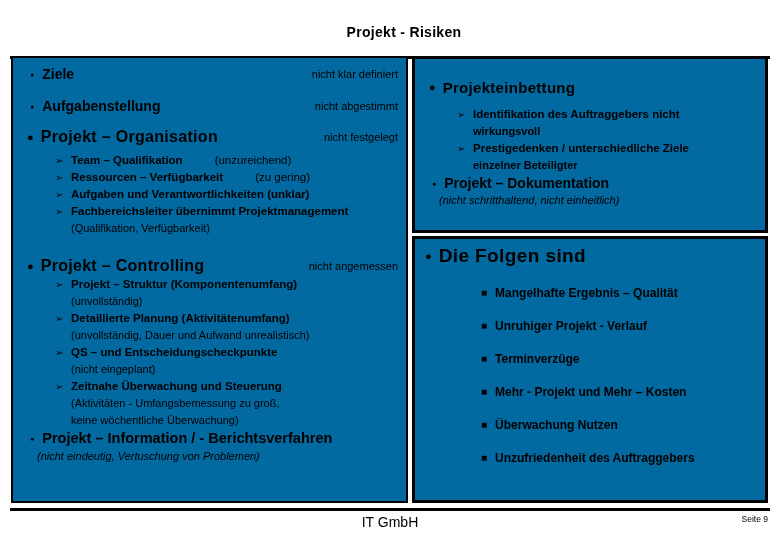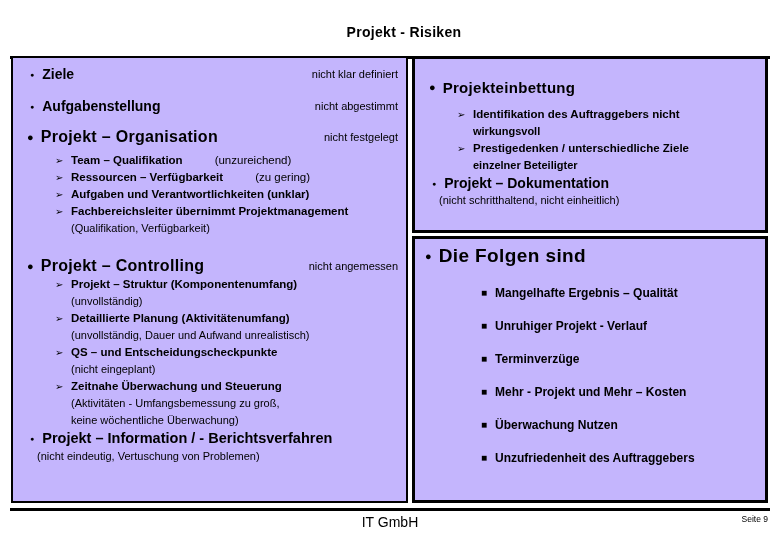--- a/index.html
+++ b/index.html
@@ -2,21 +2,21 @@
 <html><head>
 <meta charset="utf-8">
 <style>
   html,body{margin:0;padding:0;background:#fff;}
   .slide{position:relative;width:780px;height:540px;background:#fff;color:#000;
          font-family:"Liberation Sans",sans-serif;overflow:hidden;}
   .title{position:absolute;top:24px;left:14px;width:100%;text-align:center;
          font-size:14px;font-weight:bold;letter-spacing:.3px;}
   .rule-top{position:absolute;left:10px;top:56px;width:760px;height:3px;background:#000;}
   .rule-bottom{position:absolute;left:10px;top:508px;width:760px;height:3px;background:#000;}
-  .box{position:absolute;background:#c4b5fd;border:2px solid #000;box-sizing:border-box;}
+  .box{position:absolute;background:#0369a1;border:2px solid #000;box-sizing:border-box;}
   .left-box{left:11px;top:56px;width:397px;height:447px;padding:8px 8px 0 14px;}
   .rt-box{left:412px;top:56px;width:356px;height:177px;border-width:3px;padding:6px 10px 0 14px;}
   .rb-box{left:412px;top:236px;width:356px;height:267px;border-width:3px;padding:4px 10px 0 10px;}
 
   .row{display:flex;align-items:center;}
   .row .note{margin-left:auto;font-size:11px;font-weight:normal;padding-left:6px;white-space:nowrap;}
   .dot{flex:0 0 auto;line-height:1;}
   .dot.sm{font-size:7px;margin:0 8px 0 3px;}
   .dot.lg{font-size:11px;margin:0 7px 0 0;}
   .h-sm{font-size:14px;font-weight:bold;white-space:nowrap;}
@@ -25,21 +25,21 @@
   .h-rt{font-size:15px;font-weight:bold;letter-spacing:.3px;white-space:nowrap;}
 
   .subs{margin-left:28px;}
   .subline{display:flex;align-items:baseline;font-size:11.5px;line-height:17px;}
   .subline .arrow{flex:0 0 16px;font-size:10px;}
   .subline .b{font-weight:bold;white-space:nowrap;}
   .subline .n{font-weight:normal;white-space:nowrap;margin-left:32px;}
   .contline{padding-left:16px;font-size:11px;line-height:17px;font-weight:normal;}
   .contline.bold{font-weight:bold;}
 
-  .plain-sub{font-size:11px;line-height:15px;margin-left:10px;}
+  .plain-sub{font-size:11px;line-height:15px;margin-left:10px;font-style:italic;}
 
   .folgen-head{display:flex;align-items:center;margin-top:2px;}
   .folgen-head .label{font-size:19px;font-weight:bold;letter-spacing:.4px;}
   .folgen-item{display:flex;align-items:center;margin:18px 0 0 56px;
                font-size:12px;font-weight:bold;height:15px;white-space:nowrap;}
   .folgen-item .sq{font-size:10px;margin-right:8px;line-height:1;}
   .folgen-item:first-of-type{margin-top:20px;}
 
   .mt16{margin-top:16px;} .mt14{margin-top:14px;} .mt20{margin-top:20px;}
   .mt10{margin-top:10px;} .mt8{margin-top:1px;} .mt6{margin-top:6px;} .mt3{margin-top:3px;} .mt2{margin-top:2px;}

